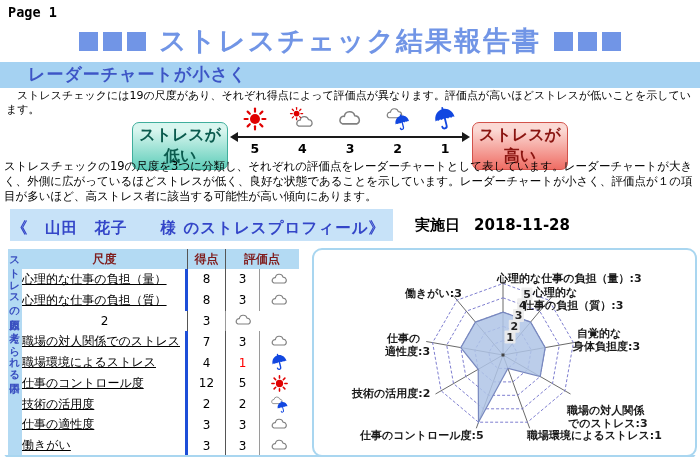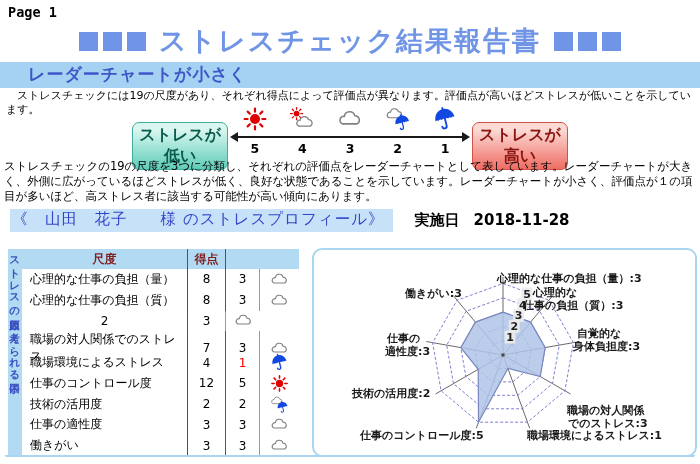--- a/index.html
+++ b/index.html
@@ -28,34 +28,34 @@
   .icons-row{height:27px;align-items:flex-end;}
   .slot{width:47.6px;display:flex;justify-content:center;}
   .nums-row .slot{font-size:12.5px;font-weight:bold;color:#000;margin-top:3px;}
   .arrow-line{position:relative;height:2px;background:#1a1a1a;margin:4px 6px 0 6px;}
   .arrow-line::before{content:'';position:absolute;left:-7px;top:-4px;width:0;height:0;border:5px solid transparent;border-right:8px solid #1a1a1a;border-left:0;}
   .arrow-line::after{content:'';position:absolute;right:-7px;top:-4px;width:0;height:0;border:5px solid transparent;border-left:8px solid #1a1a1a;border-right:0;}
 
   .explain{position:absolute;left:4px;right:2px;top:159px;margin:0;font-size:11.5px;line-height:15px;color:#000;}
 
   .profile-row{position:absolute;left:10px;top:209px;display:flex;align-items:center;}
-  .profile-title{background:#C7E2F8;color:#3446C8;font-size:15.5px;font-weight:normal;padding:0 8px 2px 2px;letter-spacing:1px;white-space:nowrap;}
+  .profile-title{background:#C7E2F8;color:#3446C8;font-size:15.5px;font-weight:bold;padding:9px 8px 2px 2px;letter-spacing:1px;white-space:nowrap;}
   .date{margin-left:22px;font-size:15px;font-weight:bold;color:#000;white-space:nowrap;}
   .date span{margin-right:14px;}
 
   .factor-strip{position:absolute;left:8px;top:249px;width:14px;height:207px;background:#B3DAF3;display:flex;justify-content:center;}
   .factor-strip span{writing-mode:vertical-rl;text-orientation:upright;font-size:10.5px;font-weight:bold;color:#3A50C0;line-height:14px;letter-spacing:0.5px;}
 
   .stress-table{position:absolute;left:22px;top:249px;width:277px;}
   .t-head{display:grid;grid-template-columns:166px 38px 72px;height:20px;background:#B3DAF3;}
   .t-head .th{display:flex;align-items:center;justify-content:center;font-size:12px;font-weight:bold;color:#7f1d1d;}
   .t-head .c1,.t-head .c2{border-right:1px solid #555;}
   .t-row{display:grid;grid-template-columns:166px 38px 34px 38px;height:20.8px;}
   .t-row>div{display:flex;align-items:center;justify-content:center;font-size:12px;color:#000;}
-  .cell-label{justify-content:flex-start !important;padding-left:8px;border-right:1px solid #1d4ed8;}
+  .cell-label{justify-content:flex-start !important;border-right:3px solid #1d4ed8;text-decoration:underline;}
   .cell-score{border-right:1px solid #555;}
   .cell-rating{border-right:1px solid #9a9a9a;}
 
   .chart-panel{position:absolute;left:312px;top:248px;width:385px;height:209px;border:2px solid #A9D6F0;border-radius:10px;box-sizing:border-box;background:#fff;}
   .chart-panel svg{display:block;}
   .bottom-rule{position:absolute;left:0;right:0;top:455px;height:2px;background:#A9D6F0;}
   .defs-holder{position:absolute;width:0;height:0;overflow:hidden;}
 </style>
 </head>
 <body>
@@ -142,20 +142,21 @@
   </div>
 
   <div class="factor-strip">
     <span>ストレスの原因と考えられる因子</span>
   </div>
 
   <div class="stress-table">
     <div class="t-head">
       <div class="th c1">尺度</div>
       <div class="th c2">得点</div>
+      <div class="th c3">評価点</div>
     </div>
     <div class="t-body">
         <div class="t-row">
           <div class="cell-label">心理的な仕事の負担（量）</div>
           <div class="cell-score">8</div>
           <div class="cell-rating">3</div>
           <div class="cell-icon">
             <svg viewBox="0 0 24 24" width="19" height="19">
               <use href="#cloud-icon" xlink:href="#cloud-icon"></use>
             </svg>

